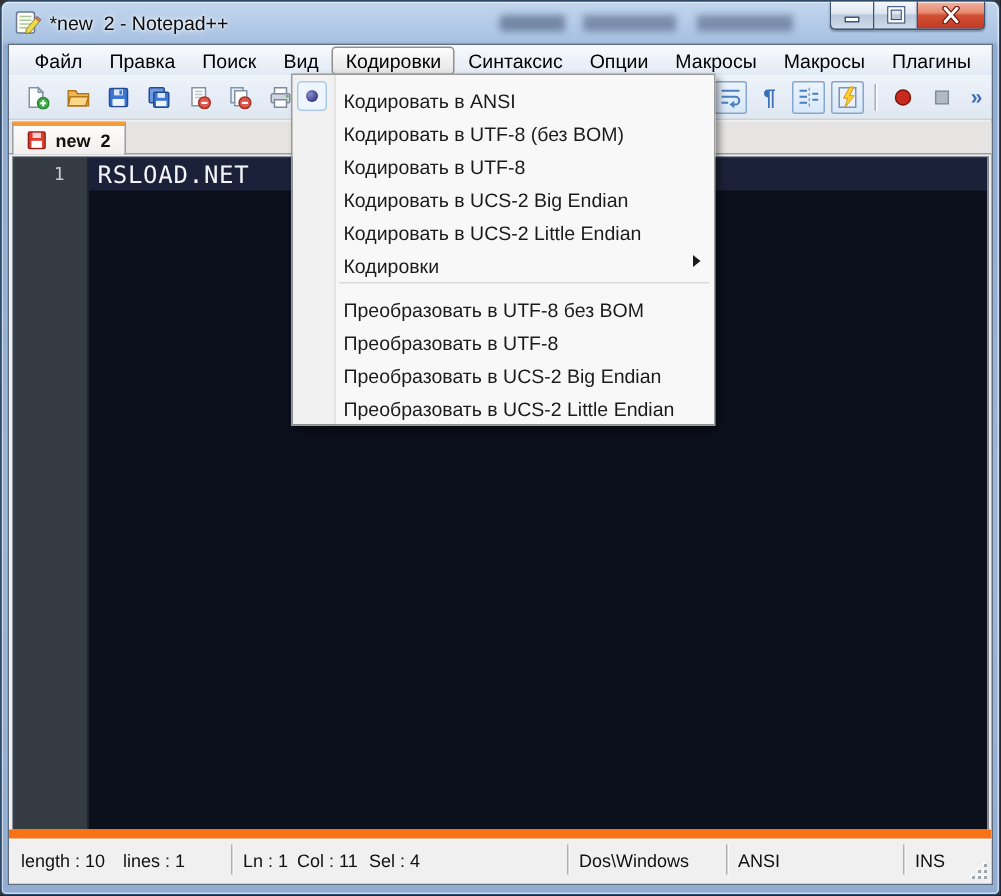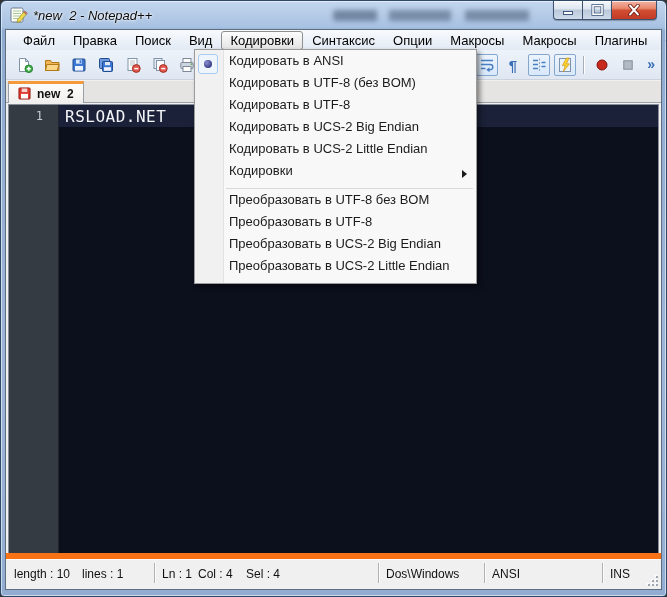--- a/index.html
+++ b/index.html
@@ -7,21 +7,21 @@
   body { font-family:"Liberation Sans", sans-serif; position:relative; overflow:hidden; background:#333; }
 
   
   .frame { position:absolute; inset:0; border:1px solid #2c4a68; border-radius:6px 6px 4px 4px;
            background:linear-gradient(180deg,#c2d6ee 0,#a9c2e2 26px,#8fabd0 30px,#9db5d8 60%,#93add2 100%);
            box-shadow:inset 0 0 0 1px rgba(255,255,255,.55); overflow:hidden; }
 
   
   .titlebar { position:absolute; top:0; left:0; right:0; height:28px; display:flex; align-items:center; }
   .appicon { margin:0 5px 0 9px; display:flex; }
-  .title { font-size:13px; color:#0c0c0c; text-shadow:0 0 4px rgba(255,255,255,.95),0 0 2px #fff; white-space:pre;font-style:italic; }
+  .title { font-size:13px; color:#0c0c0c; text-shadow:0 0 4px rgba(255,255,255,.95),0 0 2px #fff; white-space:pre; }
   .watermark { position:absolute; left:332px; top:9px; width:228px; height:11px; border-radius:3px;
       filter:blur(2.5px);
       background:linear-gradient(90deg, rgba(62,80,108,.55) 0 44px, transparent 44px 56px,
                  rgba(62,80,108,.5) 56px 118px, transparent 118px 132px, rgba(62,80,108,.5) 132px 196px, transparent 196px); }
   .winbtns { position:absolute; top:0; right:9px; display:flex; }
   .wbtn { height:19px; border:1px solid #3e5270; border-top:none; display:flex; align-items:center; justify-content:center;
           box-shadow:inset 0 1px 0 rgba(255,255,255,.65), 0 1px 1px rgba(0,0,0,.25); cursor:default; }
   .wbtn.min { width:30px; border-radius:0 0 0 4px; background:linear-gradient(#f5f8fc 0%,#dde6f0 45%,#bac8da 50%,#cfdbe9 100%); }
   .wbtn.max { width:28px; border-left:none; border-right:none; background:linear-gradient(#f5f8fc 0%,#dde6f0 45%,#bac8da 50%,#cfdbe9 100%); }
   .wbtn.close { width:46px; border-radius:0 0 4px 0; background:linear-gradient(#f2b3a4 0%,#e88a70 40%,#d14f33 52%,#c23a26 100%); }
@@ -69,21 +69,21 @@
                border-top:6px solid #f97316; box-shadow:inset 0 1px 0 #fdfdfd; font-size:12px; color:#111; }
   .sfield { position:absolute; top:8px; white-space:pre; }
   .sdiv { position:absolute; top:4px; width:1px; height:20px; background:#b0b0b0; box-shadow:1px 0 0 #fbfbfb; }
   .grip { position:absolute; right:2px; bottom:2px; width:13px; height:13px; }
   .grip i { position:absolute; width:2px; height:2px; background:#9ea6b0; box-shadow:-1px -1px 0 #fff; }
 
   
   .encmenu { position:absolute; left:188px; top:19px; width:283px; z-index:50;
              background:linear-gradient(to right,#f1f1f1 0 28px,#e2e2e2 28px 29px,#f8f8f8 29px);
              border:1px solid #9b9b9b; box-shadow:3px 3px 5px rgba(0,0,0,.45); padding:3px 0; }
-  .eitem { position:relative; height:22px; display:flex; align-items:flex-start; font-size:13px; color:#1b1b1b; cursor:default; }
+  .eitem { position:relative; height:22px; display:flex; align-items:flex-end; font-size:13px; color:#1b1b1b; cursor:default; }
   .elabel { margin-left:34px; }
   .check { position:absolute; left:3px; top:1px; width:20px; height:20px; border:1px solid #aacbef; border-radius:3px;
            background:#eef5fd; display:flex; align-items:center; justify-content:center; }
   .check i { width:8px; height:8px; border-radius:50%;
              background:radial-gradient(circle at 35% 35%, #8a8fd0 0%, #3a3d86 70%); display:block; }
   .subarrow { position:absolute; right:9px; top:7px; width:0; height:0;
               border-left:5px solid #1b1b1b; border-top:4px solid transparent; border-bottom:4px solid transparent; }
   .esep { height:1px; background:#d9d9d9; margin:3px 3px 3px 31px; }
 
   svg { display:block; }
@@ -258,21 +258,21 @@
           <span class="codetext">RSLOAD.NET</span>
         </div>
       </div>
     </div>
 
     <div class="statusbar">
       <span class="sfield" style="left:8px">length : 10</span>
       <span class="sfield" style="left:76px">lines : 1</span>
       <i class="sdiv" style="left:148px"></i>
       <span class="sfield" style="left:156px">Ln : 1</span>
-      <span class="sfield" style="left:192px">Col : 4</span>
+      <span class="sfield" style="left:192px">Col : 11</span>
       <span class="sfield" style="left:240px">Sel : 4</span>
       <i class="sdiv" style="left:372px"></i>
       <span class="sfield" style="left:380px">Dos\Windows</span>
       <i class="sdiv" style="left:478px"></i>
       <span class="sfield" style="left:486px">ANSI</span>
       <i class="sdiv" style="left:596px"></i>
       <span class="sfield" style="left:604px">INS</span>
       <div class="grip">
         <i style="right:1px;bottom:1px"></i>
           <i style="right:5px;bottom:1px"></i>

